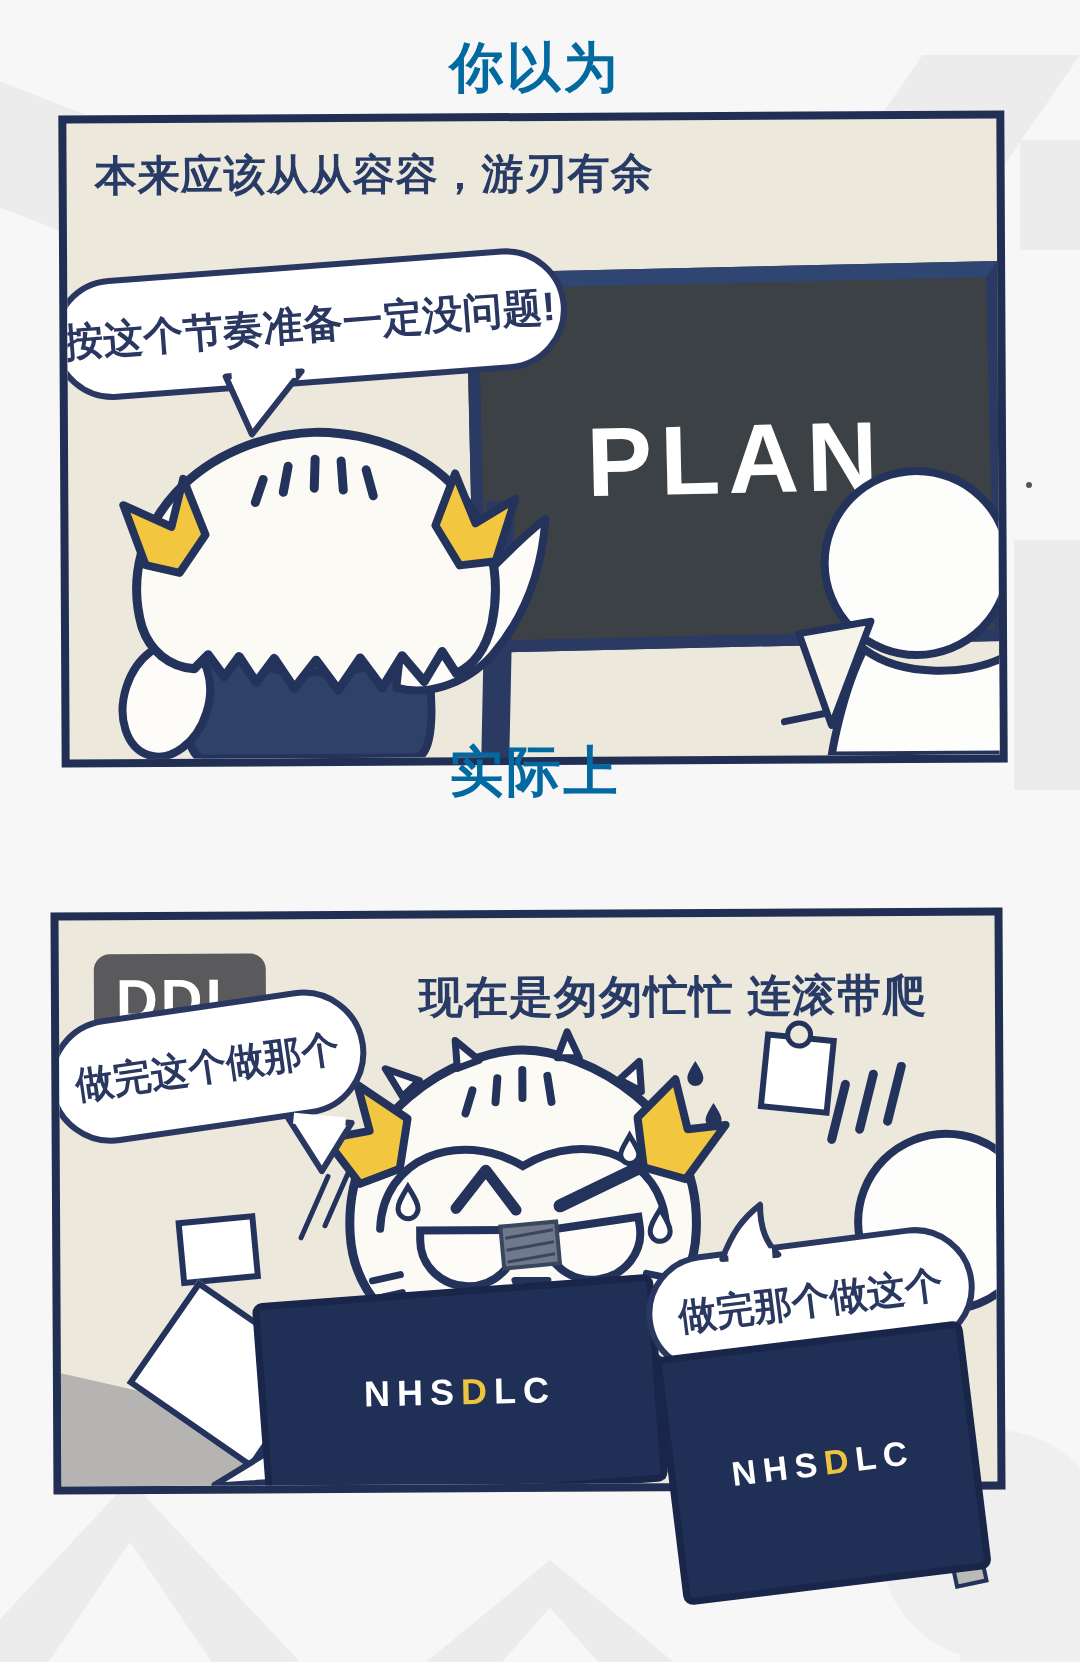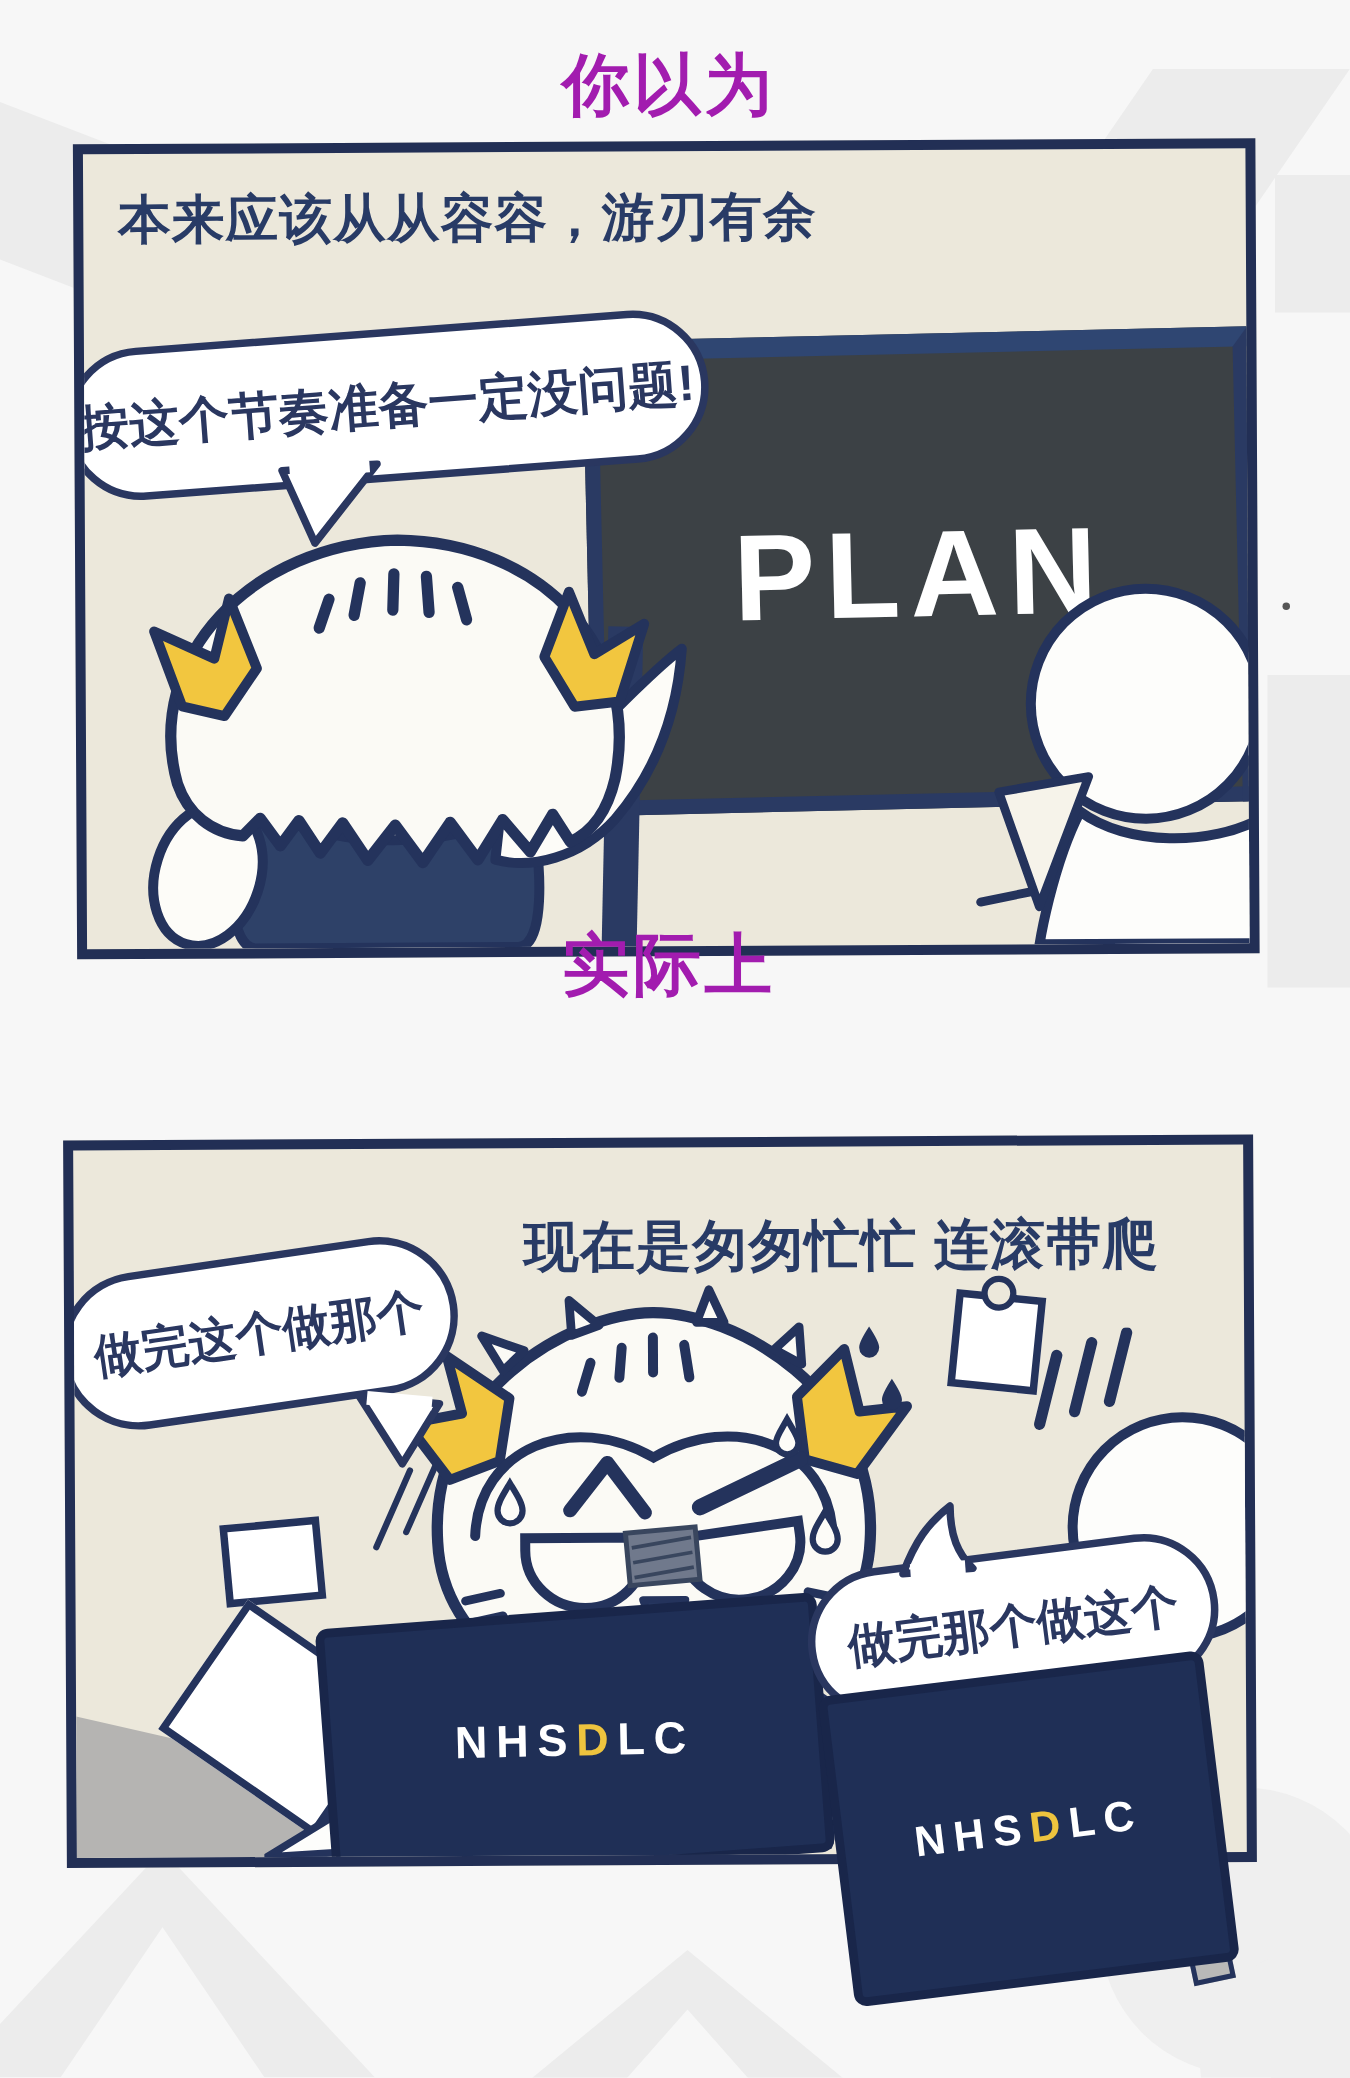--- a/index.html
+++ b/index.html
@@ -11,21 +11,21 @@
   .abs{position:absolute;}
   
   .wm{background:#ececec;}
   .wm-band{clip-path:polygon(55% 0,100% 0,45% 100%,0 100%);}
   .wm-band-rev{clip-path:polygon(0 0,100% 55%,100% 100%,0 45%);}
   .wm-chev{clip-path:polygon(0 100%,50% 0,100% 100%,74% 100%,50% 34%,26% 100%);}
   .wm-round{border-radius:50%;background:#efefef;}
   
   .sec-title{
     left:60px;width:950px;text-align:center;
-    font-size:54px;font-weight:800;color:#a21caf;letter-spacing:3px;
+    font-size:54px;font-weight:800;color:#0369a1;letter-spacing:3px;
   }
   
   .panel{
     background:#ece8db;border:8px solid #222f55;overflow:hidden;
     box-sizing:border-box;
   }
   .caption{
     font-size:42px;font-weight:800;color:#283b66;letter-spacing:1px;
     white-space:nowrap;z-index:6;
   }
@@ -219,20 +219,21 @@
     <polygon points="6,6 70,12 40,60" fill="#ffffff" stroke="#2a3760" stroke-width="6" stroke-linejoin="round"></polygon>
     <line x1="12" y1="7" x2="64" y2="12" stroke="#ffffff" stroke-width="11"></line>
   </svg>
 
   <svg class="abs tail" style="left:652px;top:284px;" width="74" height="64" viewBox="0 0 74 64">
     <path d="M10 58 C20 32 30 18 48 4 C48 28 54 42 66 54 Z" fill="#ffffff" stroke="#2a3760" stroke-width="6" stroke-linejoin="round"></path>
     <line x1="16" y1="56" x2="60" y2="53" stroke="#ffffff" stroke-width="11"></line>
   </svg>
   <div class="abs bubble" style="left:585px;top:324px;width:330px;height:120px;font-size:38px;transform:rotate(-7deg);">做完那个做这个</div>
 
+  <div class="abs badge" style="left:35px;top:34px;width:172px;height:90px;">DDL</div>
   <div class="abs caption" style="left:360px;top:50px;font-size:44px;">现在是匆匆忙忙 连滚带爬</div>
 </div>
 
 <div class="abs laptop" style="left:668px;top:1338px;width:310px;height:250px;transform:rotate(-7deg);z-index:5;">
   <div class="laptop-label" style="font-size:34px;">
     <span class="pre">NHS</span><span class="mid">D</span><span class="post">LC</span>
   </div>
 </div>
 <div class="abs" style="left:950px;top:1536px;width:34px;height:50px;background:#b9b9b8;border:4px solid #24335c;transform:rotate(-12deg);z-index:4;box-sizing:border-box;"></div>
 

